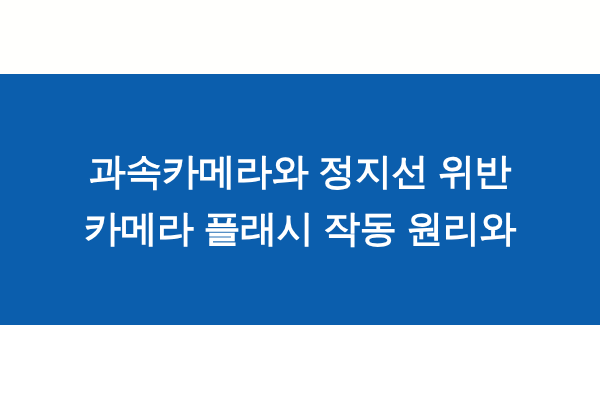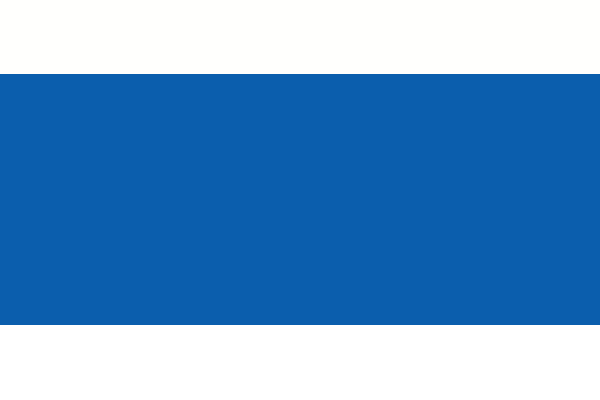--- a/index.html
+++ b/index.html
@@ -83,19 +83,21 @@
 </head>
 <body>
 
 <div id="canvas">
 
   <div class="top-spacer"></div>
 
   <div class="banner">
 
     <h1 class="banner-title">
+      <span class="title-line">과속카메라와 정지선 위반</span>
+      <span class="title-line">카메라 플래시 작동 원리와</span>
     </h1>
 
   </div>
 
   <div class="bottom-spacer"></div>
 
 </div>
 
 </body></html>

